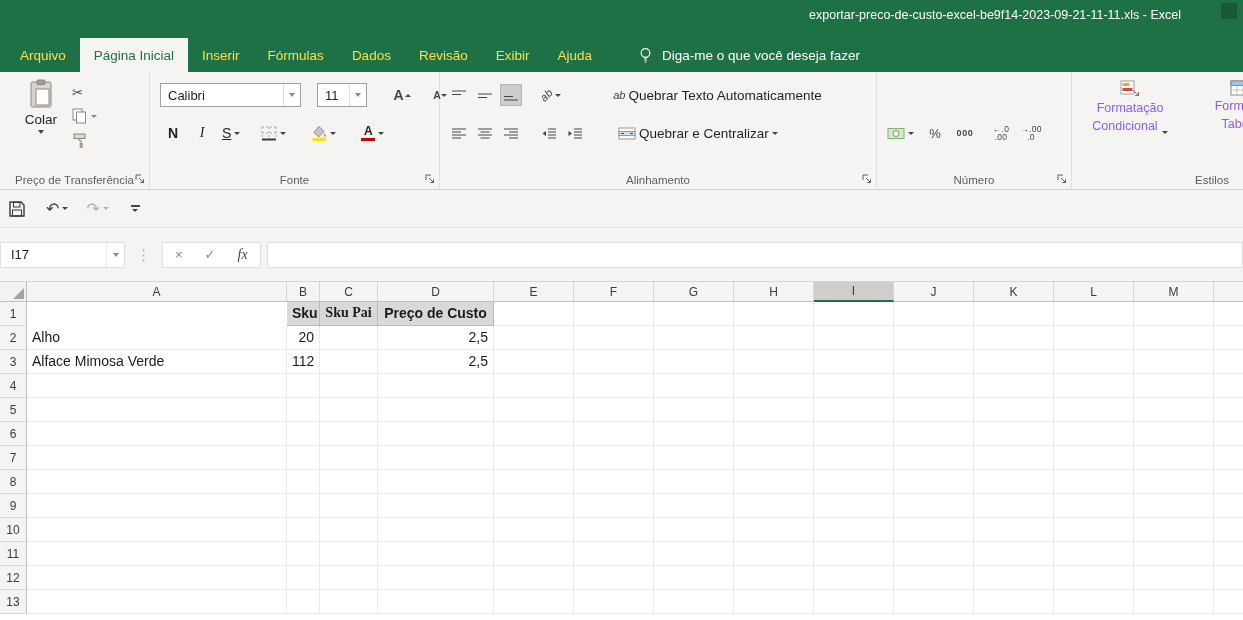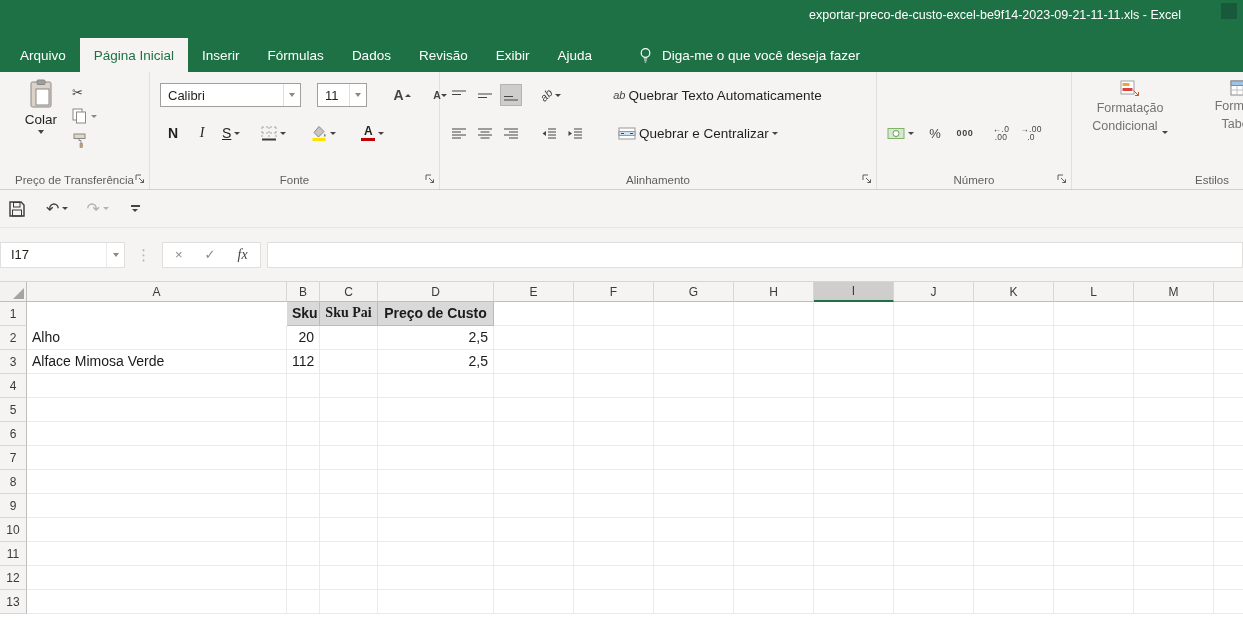--- a/index.html
+++ b/index.html
@@ -10,21 +10,21 @@
 
   
   .titlebar { flex:none; height:30px; background:var(--green); display:flex; align-items:center;
               justify-content:flex-end; padding-right:62px; position:relative; }
   .title-text { color:#fff; font-size:12.5px; white-space:nowrap; }
   .win-square { position:absolute; top:3px; right:6px; width:16px; height:16px; background:#17593a; }
 
   
   .tabrow { flex:none; height:42px; background:var(--green); display:flex; align-items:flex-end; }
   .tab-list { display:flex; align-items:flex-end; height:100%; }
-  .tab { height:34px; display:flex; align-items:center; padding:0 14px; color:#ffffff;
+  .tab { height:34px; display:flex; align-items:center; padding:0 14px; color:#fde047;
          font-size:13.5px; white-space:nowrap; cursor:default; }
   .tab.file-tab { margin-left:6px; }
   .tab.active { background:#f5f4f2; color:var(--green); }
   .tellme { height:34px; display:flex; align-items:center; gap:9px; margin-left:32px;
             color:#fff; font-size:13.5px; white-space:nowrap; }
 
   
   .ribbon { flex:none; height:118px; background:#f5f4f2; border-bottom:1px solid #d2d0ce;
             display:flex; position:relative; overflow:hidden; }
   .rgroup { position:relative; flex:none; height:100%; border-right:1px solid #e1dfdd; }
@@ -63,21 +63,21 @@
   .colorbar { width:14px; height:3.5px; margin-top:1px; }
   .growA { font-size:14px; font-weight:bold; }
   .shrinkA { font-size:10.5px; font-weight:bold; }
   .rot-ab { display:inline-block; transform:rotate(-45deg); font-size:11px; font-style:italic; color:#444; }
   .ab-ico { font-size:11px; font-style:italic; color:#444; }
   .rbtn-label { font-size:13.5px; color:#201f1e; white-space:nowrap; }
   .stack { display:inline-flex; flex-direction:column; align-items:center; line-height:1;
            font-size:8.5px; color:#444; letter-spacing:.3px; }
   .c000 { font-size:9px; letter-spacing:.6px; font-weight:bold; }
   .bigbtn { position:absolute; top:8px; display:flex; flex-direction:column; align-items:center;
-            gap:2px; font-size:12.5px; color:#737373; text-align:center; line-height:1.25; }
+            gap:2px; font-size:12.5px; color:#8b5cf6; text-align:center; line-height:1.25; }
   .l2row { display:inline-flex; align-items:flex-end; gap:4px; }
 
   
   .qat { flex:none; height:38px; background:#f5f4f2; display:flex; align-items:center;
          padding-left:8px; border-bottom:1px solid #e8e6e4; }
   .qbtn { display:inline-flex; align-items:center; gap:3px; color:#444; }
   .qbtn .g { font-size:16px; line-height:1; }
   .qbtn.redo .g { color:#b4b2b0; }
   .qbtn.redo .dd { border-top-color:#b4b2b0; }
   .qcustom { display:inline-flex; flex-direction:column; align-items:center; gap:2px; }

